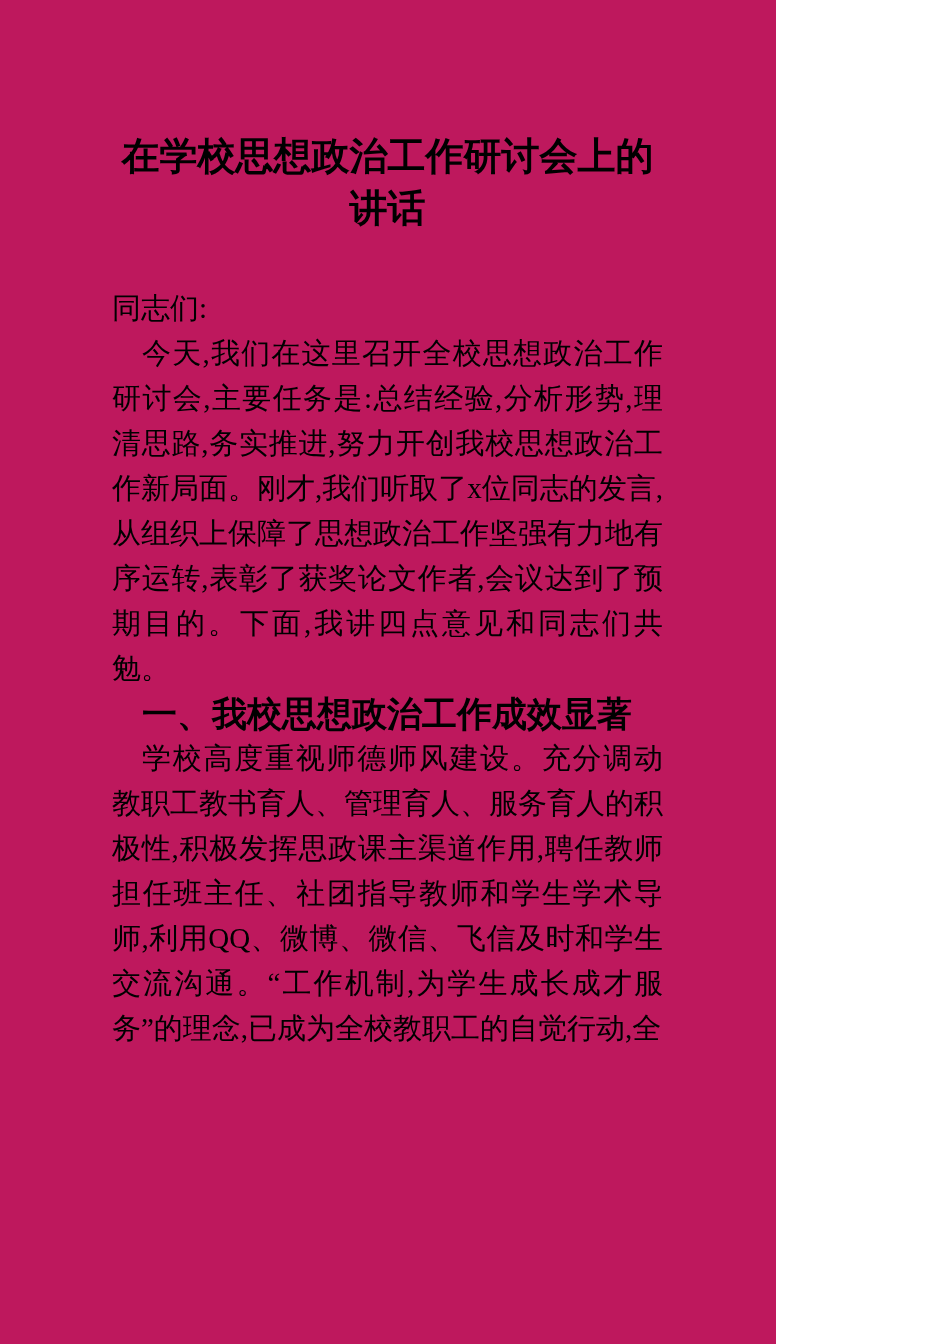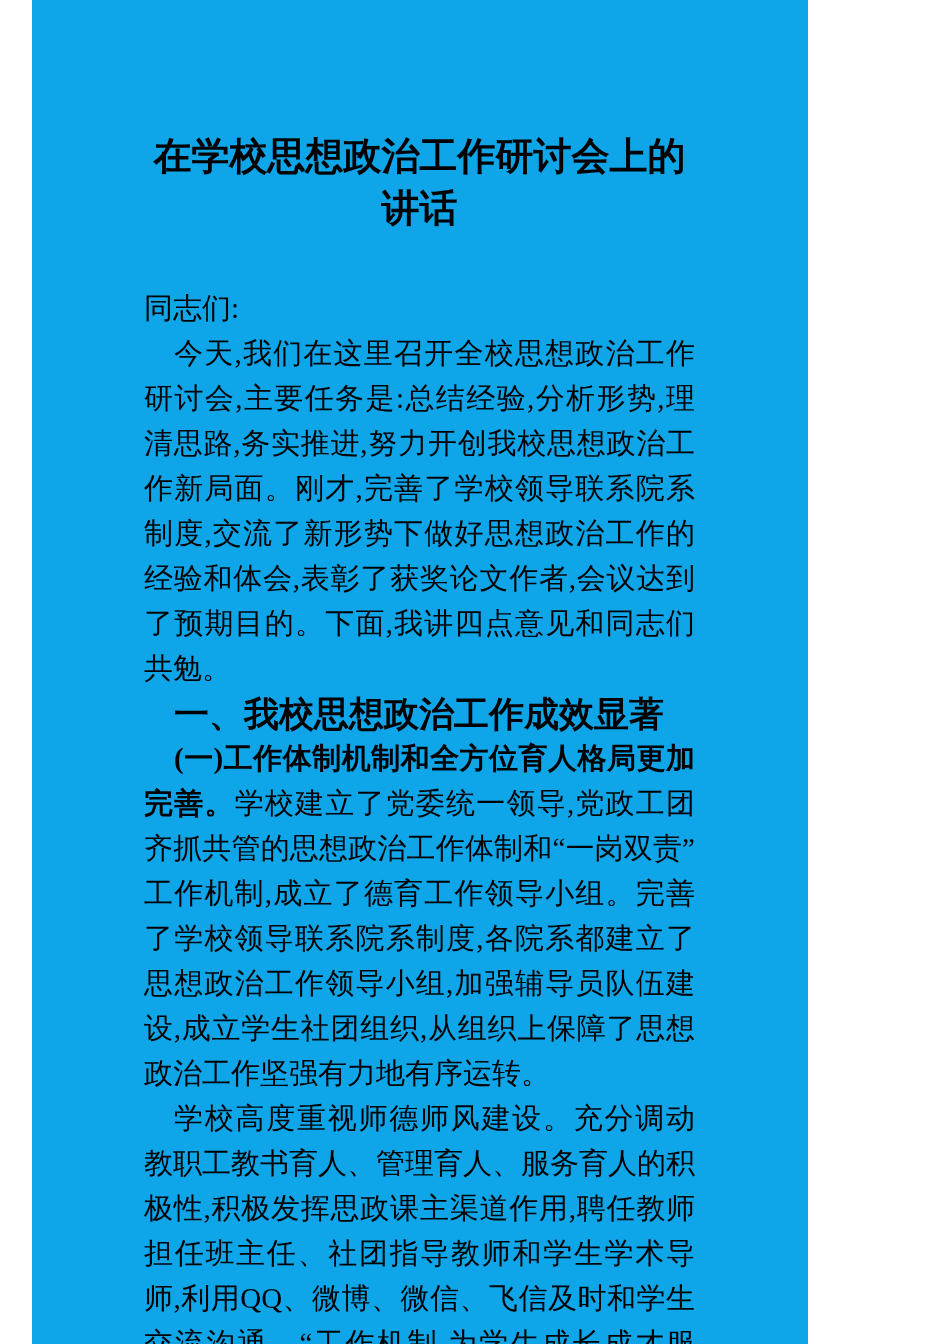--- a/index.html
+++ b/index.html
@@ -4,26 +4,25 @@
 <style>
   html, body {
     margin: 0;
     padding: 0;
     background: #ffffff;
   }
   .page {
     position: relative;
     width: 776px;
     height: 1344px;
-    background: #0ea5e9;
+    background: #be185d;
     box-sizing: border-box;
     padding: 130px 113px 0 112px;
     overflow: hidden;
     color: #000000;
-    margin-left: 32px;
   }
   .doc-title {
     margin: 0 0 52px 0;
     font-family: "Liberation Serif", "DejaVu Serif", serif;
     font-weight: bold;
     font-size: 38px;
     line-height: 52px;
     text-align: center;
     letter-spacing: 0px;
     color: #000000;
@@ -57,23 +56,22 @@
 <body>
 
 <div class="page">
 
   <h1 class="doc-title">在学校思想政治工作研讨会上的讲话</h1>
 
   <div class="body-text">
 
     <p class="salutation">同志们:</p>
 
-    <p>今天,我们在这里召开全校思想政治工作研讨会,主要任务是:总结经验,分析形势,理清思路,务实推进,努力开创我校思想政治工作新局面。刚才,完善了学校领导联系院系制度,交流了新形势下做好思想政治工作的经验和体会,表彰了获奖论文作者,会议达到了预期目的。下面,我讲四点意见和同志们共勉。</p>
+    <p>今天,我们在这里召开全校思想政治工作研讨会,主要任务是:总结经验,分析形势,理清思路,务实推进,努力开创我校思想政治工作新局面。刚才,我们听取了x位同志的发言,从组织上保障了思想政治工作坚强有力地有序运转,表彰了获奖论文作者,会议达到了预期目的。下面,我讲四点意见和同志们共勉。</p>
 
     <p class="section-heading">一、我校思想政治工作成效显著</p>
 
 
-    <p><span class="lead-bold">(一)工作体制机制和全方位育人格局更加完善。</span><span>学校建立了党委统一领导,党政工团齐抓共管的思想政治工作体制和“一岗双责”工作机制,成立了德育工作领导小组。完善了学校领导联系院系制度,各院系都建立了思想政治工作领导小组,加强辅导员队伍建设,成立学生社团组织,从组织上保障了思想政治工作坚强有力地有序运转。</span></p>
 
     <p>学校高度重视师德师风建设。充分调动教职工教书育人、管理育人、服务育人的积极性,积极发挥思政课主渠道作用,聘任教师担任班主任、社团指导教师和学生学术导师,利用QQ、微博、微信、飞信及时和学生交流沟通。“工作机制,为学生成长成才服务”的理念,已成为全校教职工的自觉行动,全</p>
 
   </div>
 </div>
 
 </body></html>

